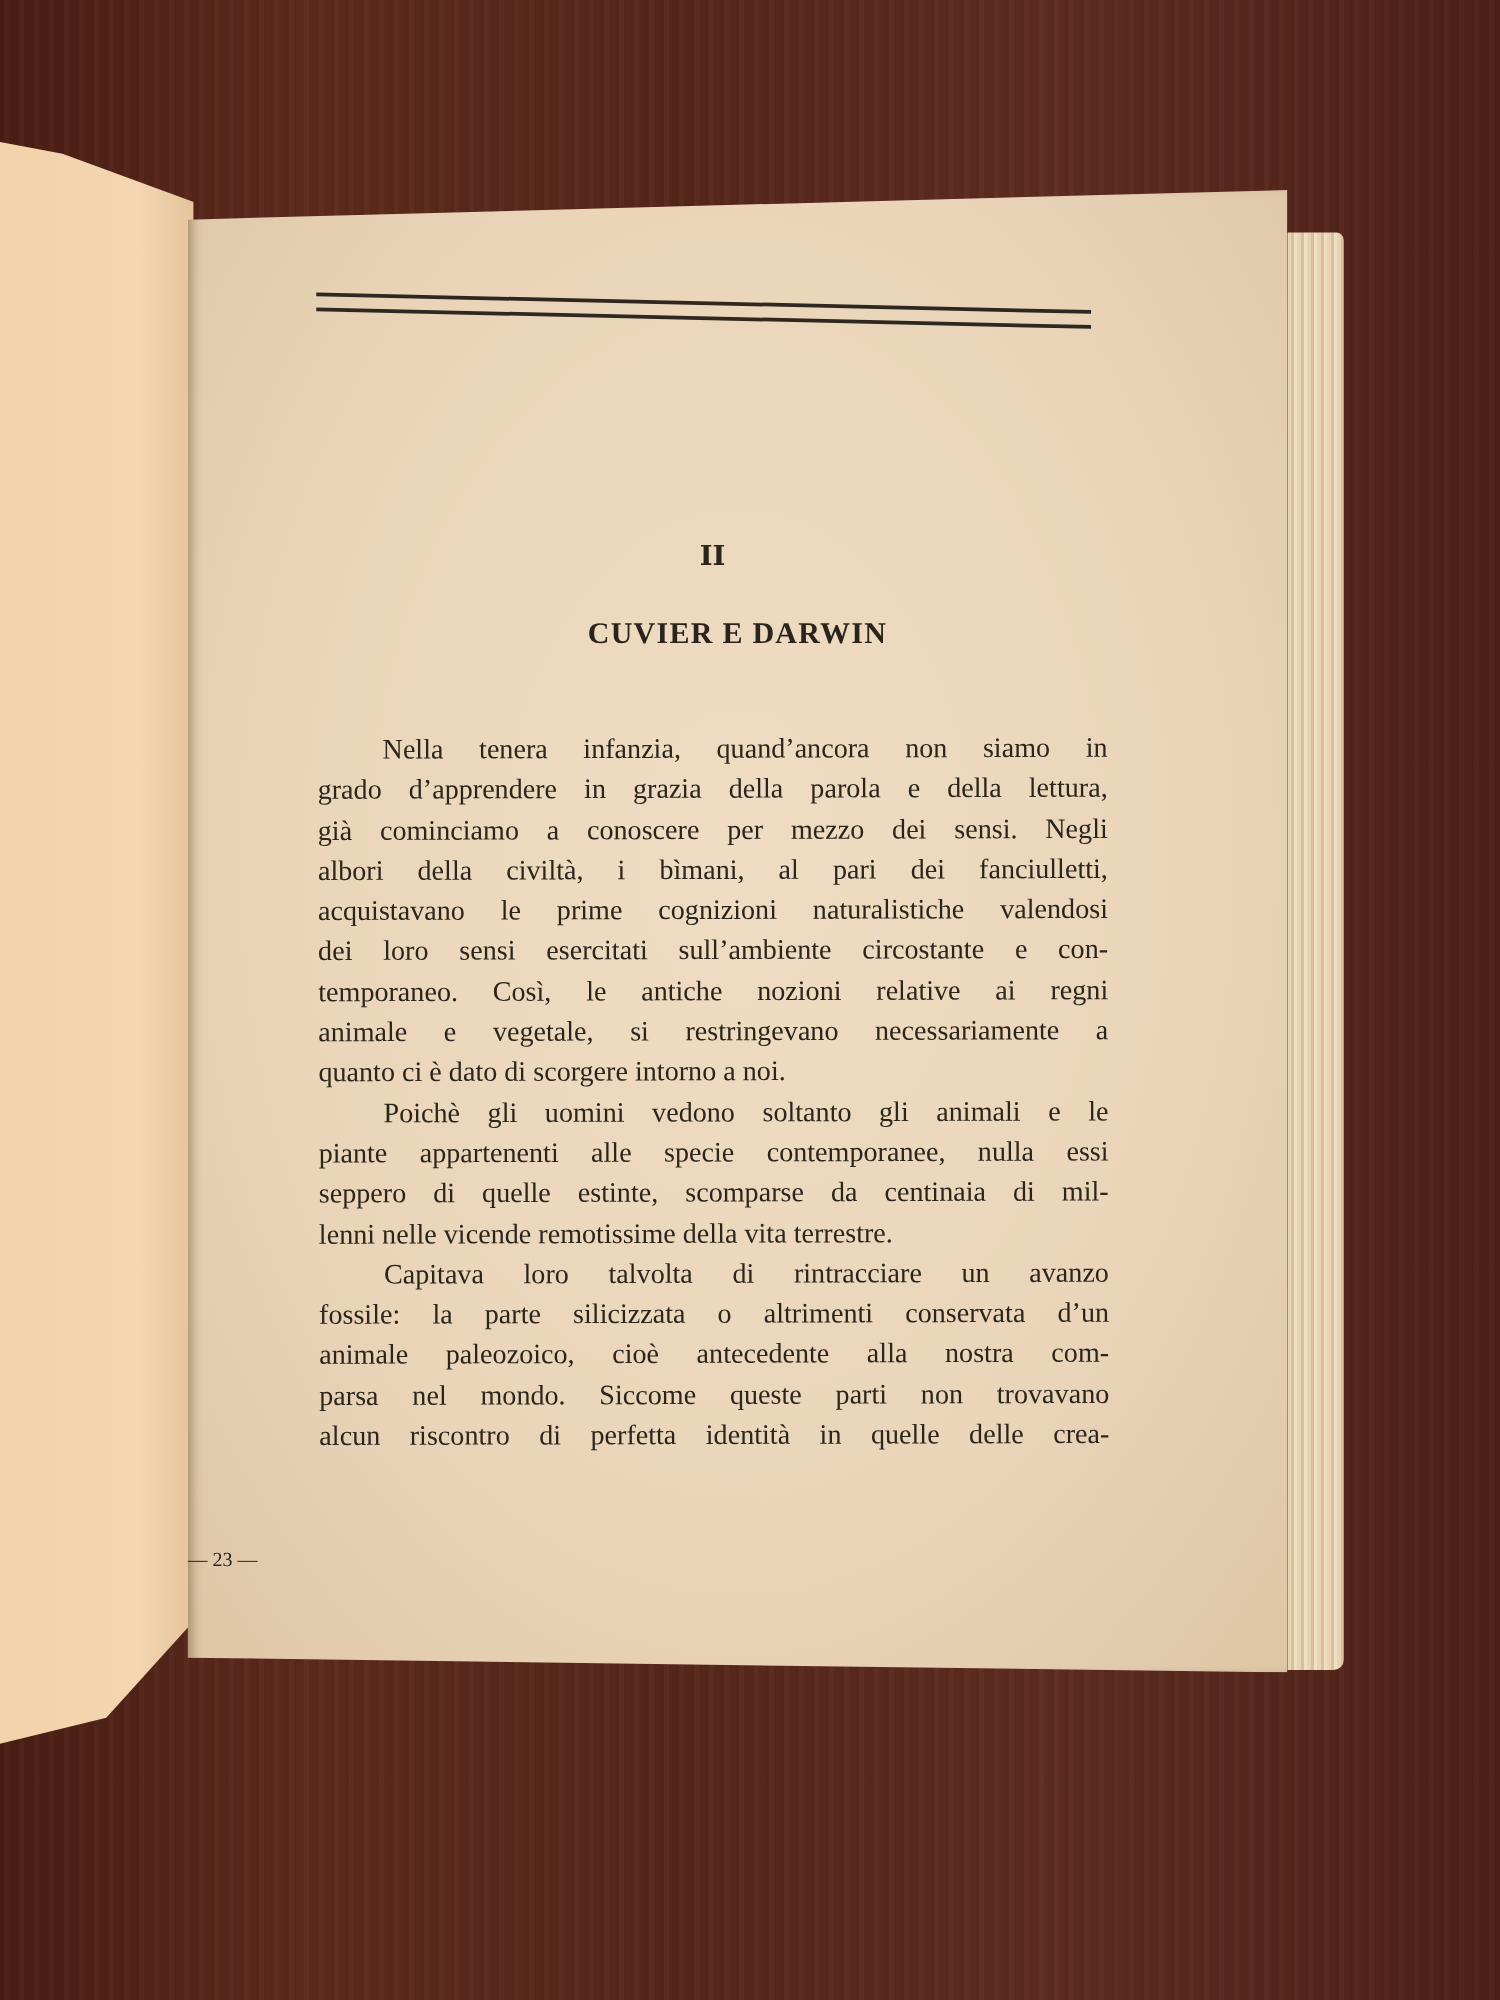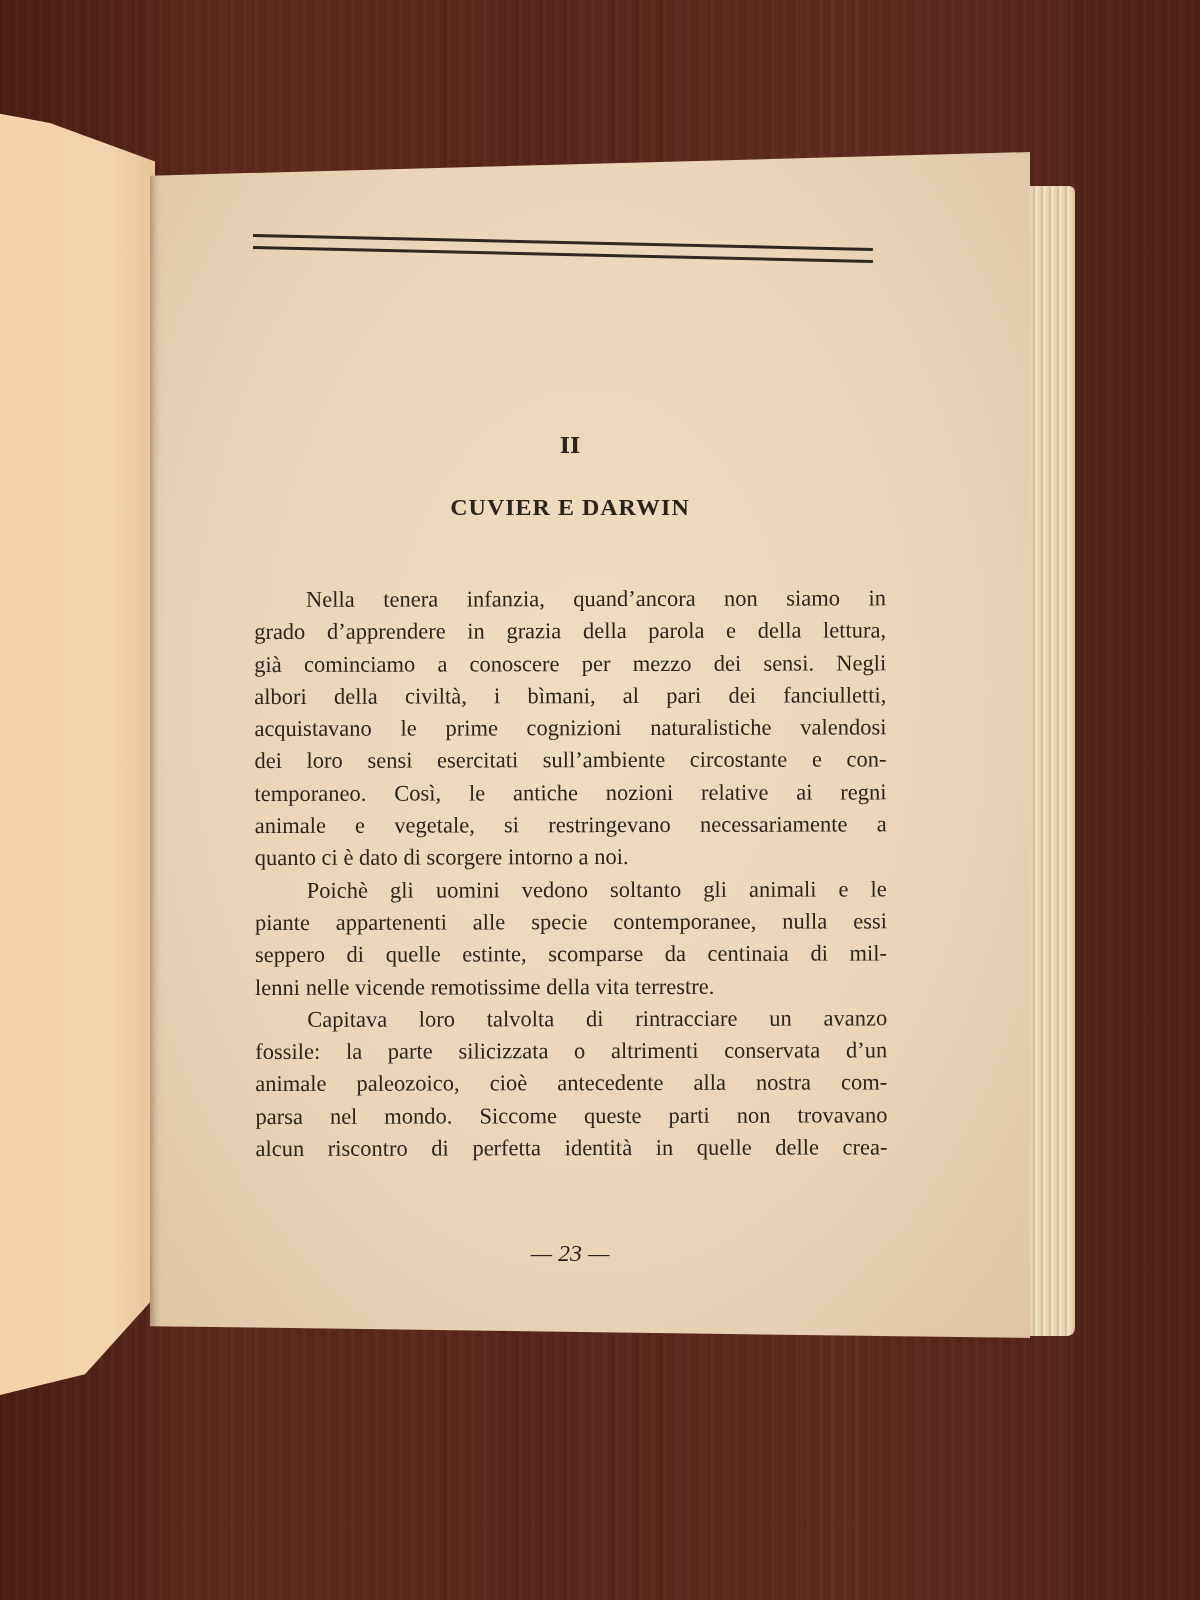--- a/index.html
+++ b/index.html
@@ -34,32 +34,33 @@
   .rule.r2 { top: 94px; }
   .chapter-num {
     position: absolute; left: 0; width: 840px; top: 280px; text-align: center;
     font-family: "DejaVu Serif", serif; font-weight: bold; font-size: 22px; color: #2a241c;
     transform: rotate(-0.2deg);
   }
   .chapter-title {
     position: absolute; left: 0; width: 840px; top: 342px; text-align: center;
     font-family: "Liberation Serif", serif; font-weight: bold; font-size: 24px; letter-spacing: 1px;
     color: #2a241c;
+    padding-left: 20px;
   }
   .body-text {
     position: absolute; left: 104px; top: 432px; width: 632px;
     font-family: "Liberation Serif", serif; font-size: 22.5px; line-height: 32.3px; color: #2b251d;
     transform: rotate(-0.15deg); transform-origin: left top;
   }
   .line { white-space: nowrap; text-align: justify; text-align-last: justify; display: block; height: 32.3px; }
   .line.last { text-align-last: left; }
   .line.indent { padding-left: 52px; }
   .folio {
-    position: absolute; left: 0; width: 840px; top: 1088px; text-align: center;
-    font-family: "Liberation Serif", serif; font-size: 24px; color: #2a241c; font-style: italic;
+    position: absolute; left: 0; width: 840px; top: 1088px; text-align: left;
+    font-family: "Liberation Serif", serif; font-size: 16px; color: #2a241c;
   }
 </style>
 </head>
 <body>
 
 <div class="left-page"></div>
 <div class="page-stack"></div>
 
 <div class="page">
   <div class="rule r1"></div>

